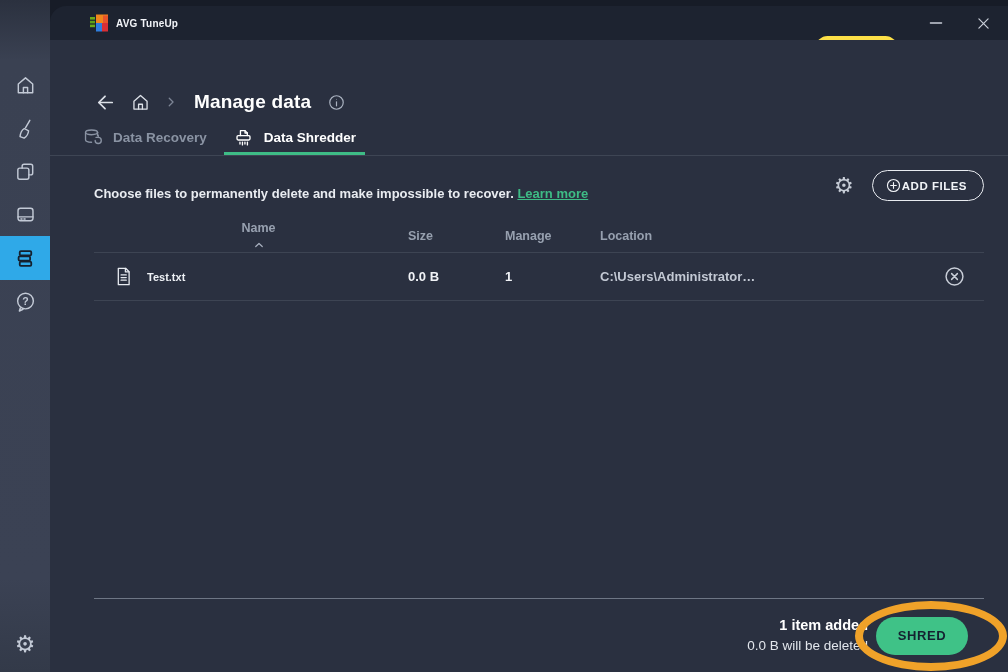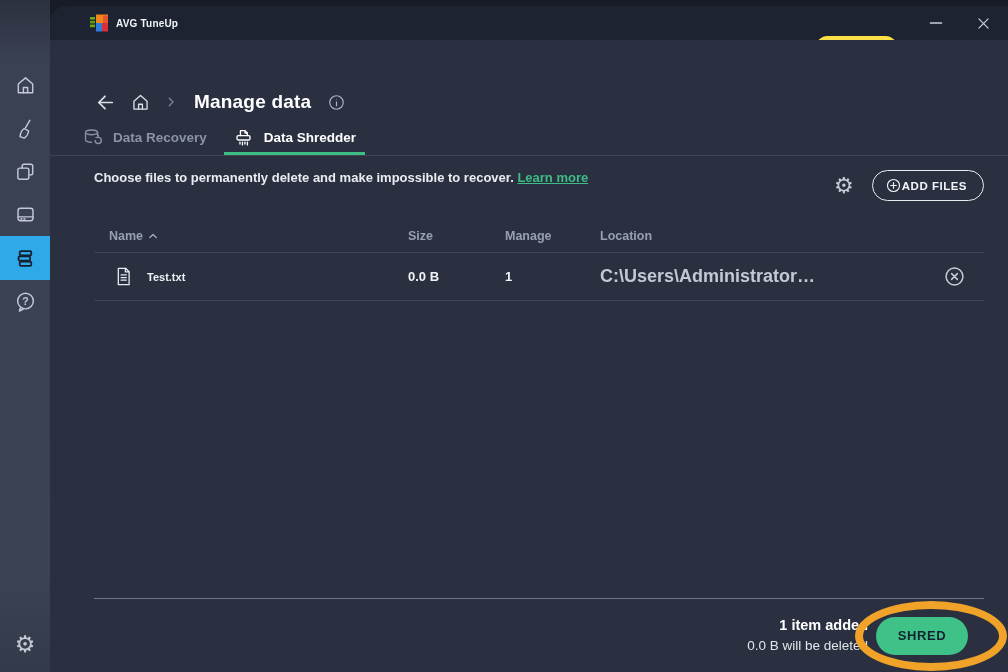--- a/index.html
+++ b/index.html
@@ -42,42 +42,42 @@
   .crumb-icon { color:#dde1e8; display:flex; cursor:pointer; }
   .crumb-chev { color:#7d8595; display:flex; }
   .page-title { font-size:19px; font-weight:700; color:#ffffff; letter-spacing:.2px; margin:0 3px; }
   .info-icon { color:#aab2c0; display:flex; cursor:pointer; }
   
   .tab-bar { display:flex; align-items:stretch; padding:0 24px 0 23px; height:33px; border-bottom:1px solid #3e4554; flex:none; gap:8px; margin-top:6px; }
   .tab { display:flex; align-items:center; gap:10px; padding:0 9px; font-size:13.5px; font-weight:700; color:#8a93a3; cursor:pointer; border-bottom:3px solid transparent; }
   .tab.active { color:#ffffff; border-bottom-color:#3ebc86; }
   .tab .ticon { display:flex; }
   
-  .toolbar { display:flex; align-items:flex-start; justify-content:space-between; padding:14px 24px 12px 44px; flex:none; }
+  .toolbar { display:flex; align-items:flex-end; justify-content:space-between; padding:14px 24px 12px 44px; flex:none; }
   .desc { font-size:13px; font-weight:600; color:#e9ecf1; }
   .desc a { color:#3ebc86; text-decoration:underline; cursor:pointer; font-weight:600; }
   .tool-right { display:flex; align-items:center; gap:18px; }
   .gear-glyph { font-size:22px; color:#c6ccd6; cursor:pointer; line-height:1; }
   .add-files-btn {
     height:31px; border:1.5px solid #e8ebf0; border-radius:16px; background:transparent;
     color:#f2f4f8; font-size:11.5px; font-weight:700; letter-spacing:.5px;
     display:flex; align-items:center; padding:0 16px 0 12px; cursor:pointer;
     font-family:"Liberation Sans", sans-serif;
   }
   
   .table { margin:6px 24px 0 44px; flex:none; }
   .t-head, .t-row { display:grid; grid-template-columns:314px 97px 95px 1fr 60px; align-items:center; }
   .t-head { height:34px; border-bottom:1px solid #3d4453; color:#97a0af; font-size:12.5px; font-weight:600; }
-  .th-name { display:flex; align-items:center; gap:4px; padding-left:15px; cursor:pointer; }
+  .th-name { display:flex; align-items:center; gap:4px; padding-left:15px; cursor:pointer;flex-direction:column; }
   .th { cursor:pointer; }
   .t-row { height:48px; border-bottom:1px solid #3d4453; }
   .cell-name { display:flex; align-items:center; gap:14px; padding-left:20px; color:#eef1f5; font-size:11px; font-weight:600; }
   .file-icon { color:#e7eaf0; display:flex; flex:none; }
   .cell-size, .cell-files { font-size:13px; font-weight:600; color:#f0f2f6; }
-  .cell-loc { font-size:18px; font-weight:600; color:#c3c9d4; }
+  .cell-loc { font-size:13px; font-weight:600; color:#c3c9d4; }
   .remove-btn { color:#c9ced8; background:none; border:none; display:flex; justify-self:center; cursor:pointer; padding:0; }
   .spacer { flex:1; }
   
   .footer {
     margin:0 24px 0 44px; border-top:1px solid #6e7685;
     display:flex; align-items:center; justify-content:flex-end; gap:8px;
     height:74px; flex:none;
   }
   .summary { text-align:right; line-height:1.55; }
   .summary .line1 { font-size:14.5px; font-weight:700; color:#ffffff; }

